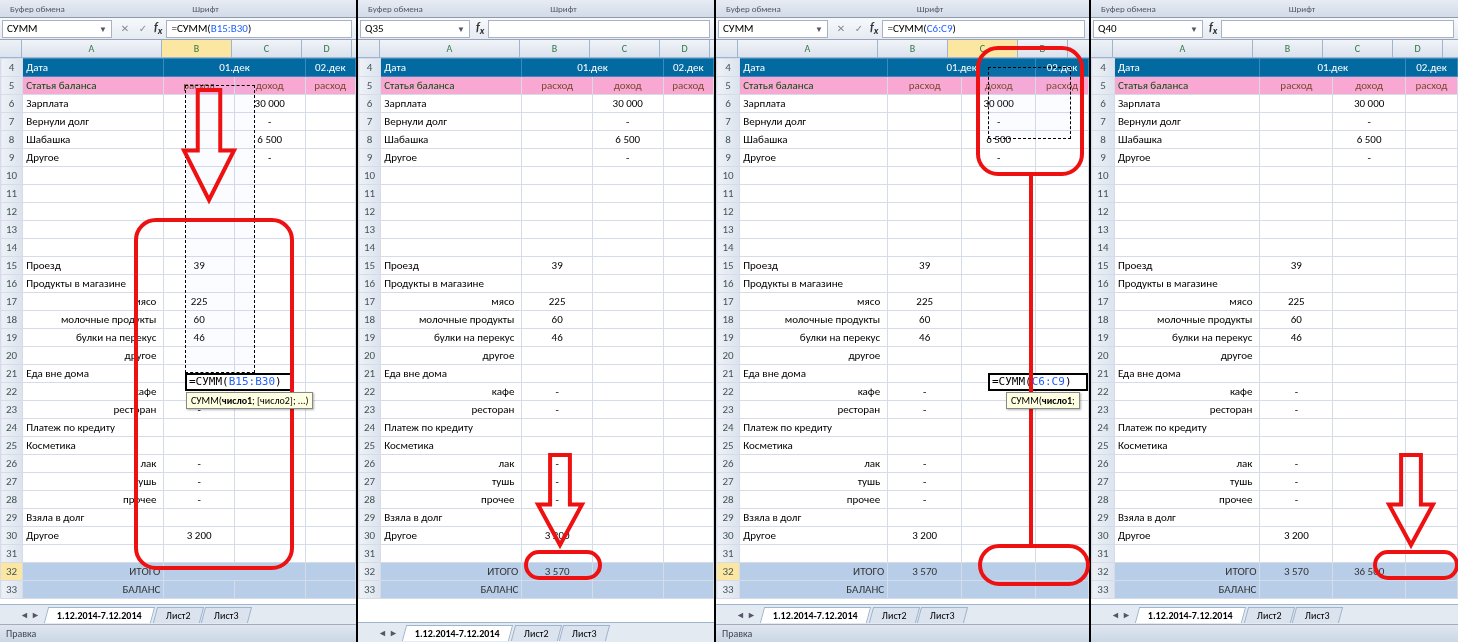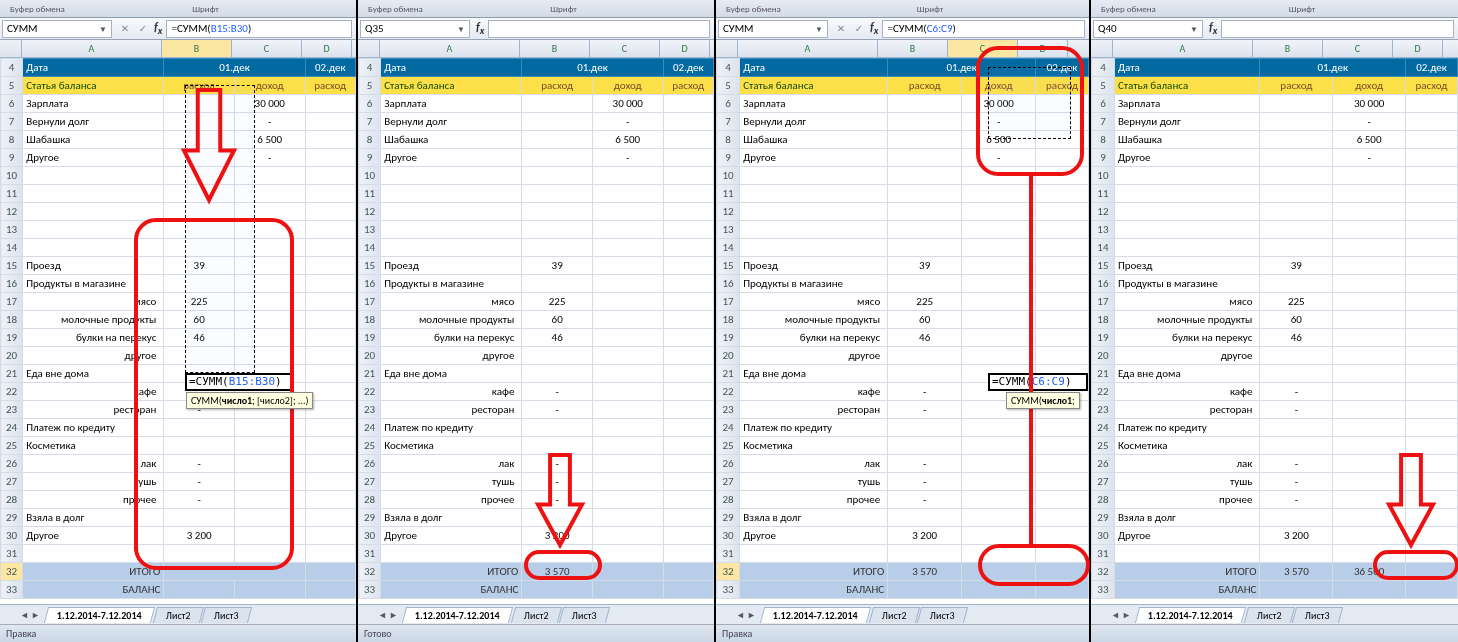--- a/index.html
+++ b/index.html
@@ -18,21 +18,21 @@
   .colheads { display: flex; height: 18px; background: linear-gradient(#f1f4f9,#dbe2ec); border-bottom: 1px solid #9fb4cf; }
   .rowhead-spacer { width: 22px; border-right: 1px solid #9fb4cf; background: linear-gradient(#eef2f7,#dce3ee); }
   .colhead { border-right: 1px solid #9fb4cf; text-align: center; font-size: 10px; color: #374; line-height: 18px; }
   .colhead.active { background: #fbe7a2; }
   table.sheet { border-collapse: collapse; width: 100%; }
   table.sheet td, table.sheet th { border: 1px solid #d5dbe7; height: 18px; font-size: 11px; padding: 0 3px; white-space: nowrap; vertical-align: middle; }
   th.rowhead { width: 22px; background: linear-gradient(90deg,#eef2f7,#dce3ee); border-right: 1px solid #9fb4cf; font-weight: normal; font-size: 10px; color: #455; text-align: center; }
   th.rowhead.active { background: #fbe7a2; }
   .hdr-cell { background: #0369a1; color: #fff; font-size: 11px; border: 1px solid #3a8bbd !important; }
   .hdr-cell.center { }
-  .green-row td { background: #fde047; color: #7b4a2d; }
+  .green-row td { background: #f9a8d4; color: #7b4a2d; }
   .green-row td.first { color: #0e4b0e; }
   .itogo-row td { background: #b8cde8; text-align: right; color: #333; }
   .itogo-row td.lbl { }
   .balance-row td { background: #b8cde8; text-align: right; color: #333; }
   td.center { text-align: center; }
   .formula-cell { background: #fff; font-family: Consolas, monospace; font-size: 11px; }
   .tooltip-box { position: absolute; background: #ffffe1; border: 1px solid #888; font-size: 10px; padding: 1px 4px; box-shadow: 1px 1px 2px rgba(0,0,0,.3); z-index: 50; white-space: nowrap; }
   .tooltip-box b { font-weight: bold; }
   .tabs-row { height: 20px; background: #e4eaf2; border-top: 1px solid #9fb4cf; display: flex; align-items: center; font-size: 10px; padding-left: 20px; gap: 0; }
   .tab { background: #fff; border: 1px solid #9fb4cf; border-bottom: none; padding: 1px 10px; transform: skewX(-15deg); margin-right: 2px; }
@@ -588,21 +588,20 @@
     </div>
     <div class="tabs-row">
       <div class="nav-arrows">
         <span>◄</span>
         <span>►</span>
       </div>
     <div class="tab active"><span>1.12.2014-7.12.2014</span></div>
     <div class="tab inactive"><span>Лист2</span></div>
     <div class="tab inactive"><span>Лист3</span></div>
     </div>
-    <div class="status-row">Готово</div>
     <div class="red-annot red-arrow" style="left: 180px; top: 455px;"><svg width="44" height="90">
         <path d="M 12.1 0 L 31.9 0 L 31.9 49.50000000000001 L 44 49.50000000000001 L 22 90 L 0 49.50000000000001 L 12.1 49.50000000000001 Z" fill="none" stroke="#e11" stroke-width="4" stroke-linejoin="miter"></path>
       </svg></div>
     <div class="red-annot red-round" style="left: 166px; top: 550px; width: 78px; height: 30px;"></div>
   </div>
 <div class="panel" style="width: 375px;">
     <div class="ribbon-fragment">
       <span>Буфер обмена</span>
       <span>Шрифт</span>
       <span></span>

